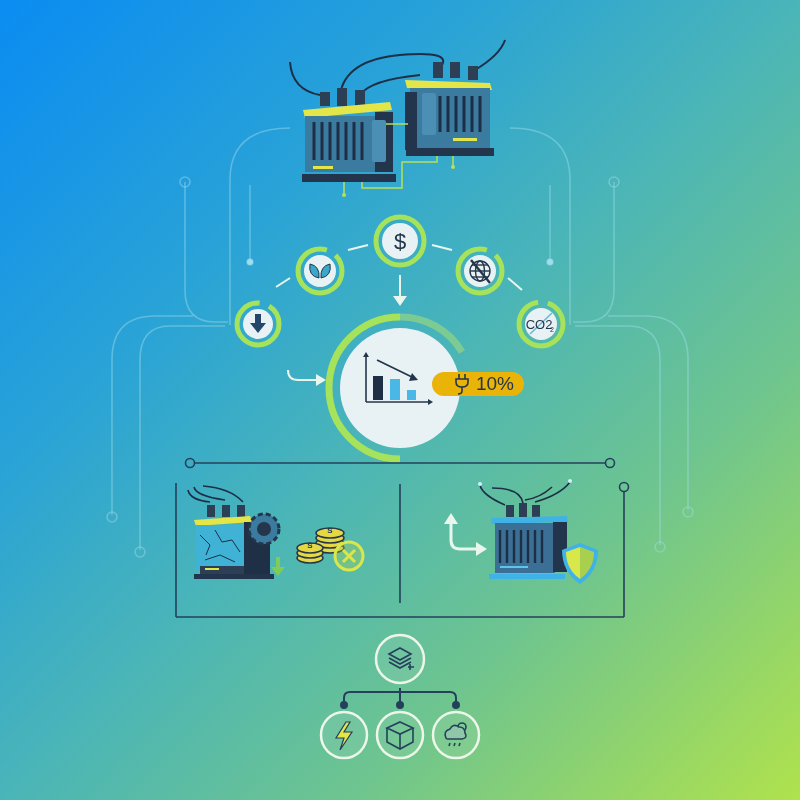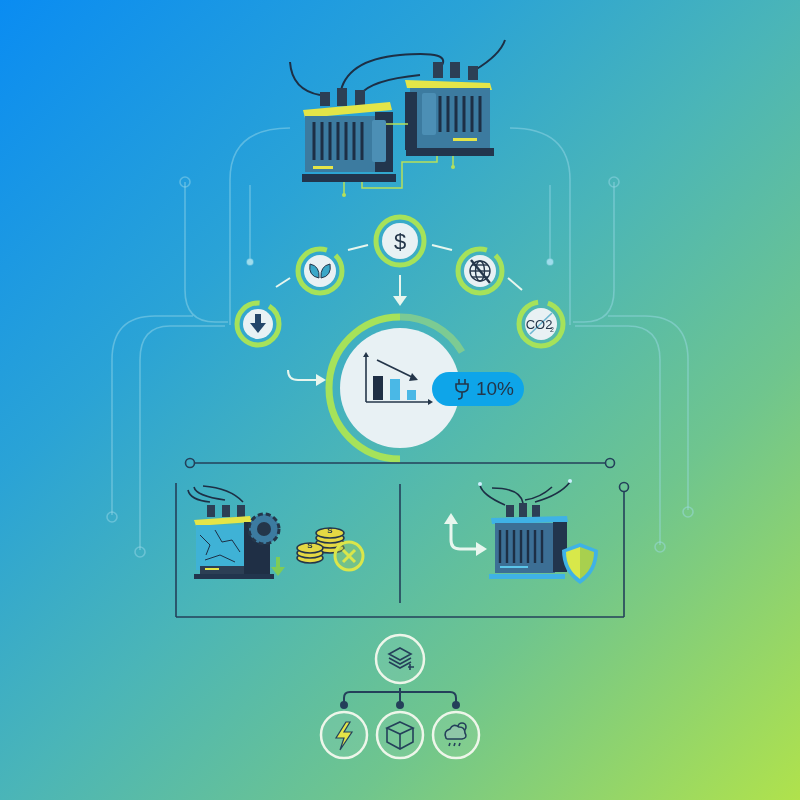--- a/index.html
+++ b/index.html
@@ -4,22 +4,22 @@
 <style>
   html, body { margin: 0; padding: 0; }
   body {
     width: 800px; height: 800px; overflow: hidden; position: relative;
     background: linear-gradient(135deg, #0a8cf2 0%, #2aa3d6 30%, #4ab5b8 50%, #6fc58e 72%, #b0e24c 100%);
     font-family: "Liberation Sans", sans-serif;
   }
   .layer { position: absolute; left: 0; top: 0; width: 800px; height: 800px; }
   .label-text { font-family: "Liberation Sans", sans-serif; }
   .pct {
-    position: absolute; left: 432px; top: 372px; width: 92px; height: 34px;
-    background: #0ea5e9; border-radius: 19px;
+    position: absolute; left: 432px; top: 372px; width: 92px; height: 24px;
+    background: #eab308; border-radius: 19px;
     display: flex; align-items: center; justify-content: flex-end; padding-right: 10px; box-sizing: border-box;
     font-size: 19px; color: #24364a;
   }
   .pct .plug { margin-right: 6px; }
 </style>
 </head>
 <body>
 
 <svg class="layer" viewBox="0 0 800 800" width="800" height="800" xmlns="http://www.w3.org/2000/svg">
 

